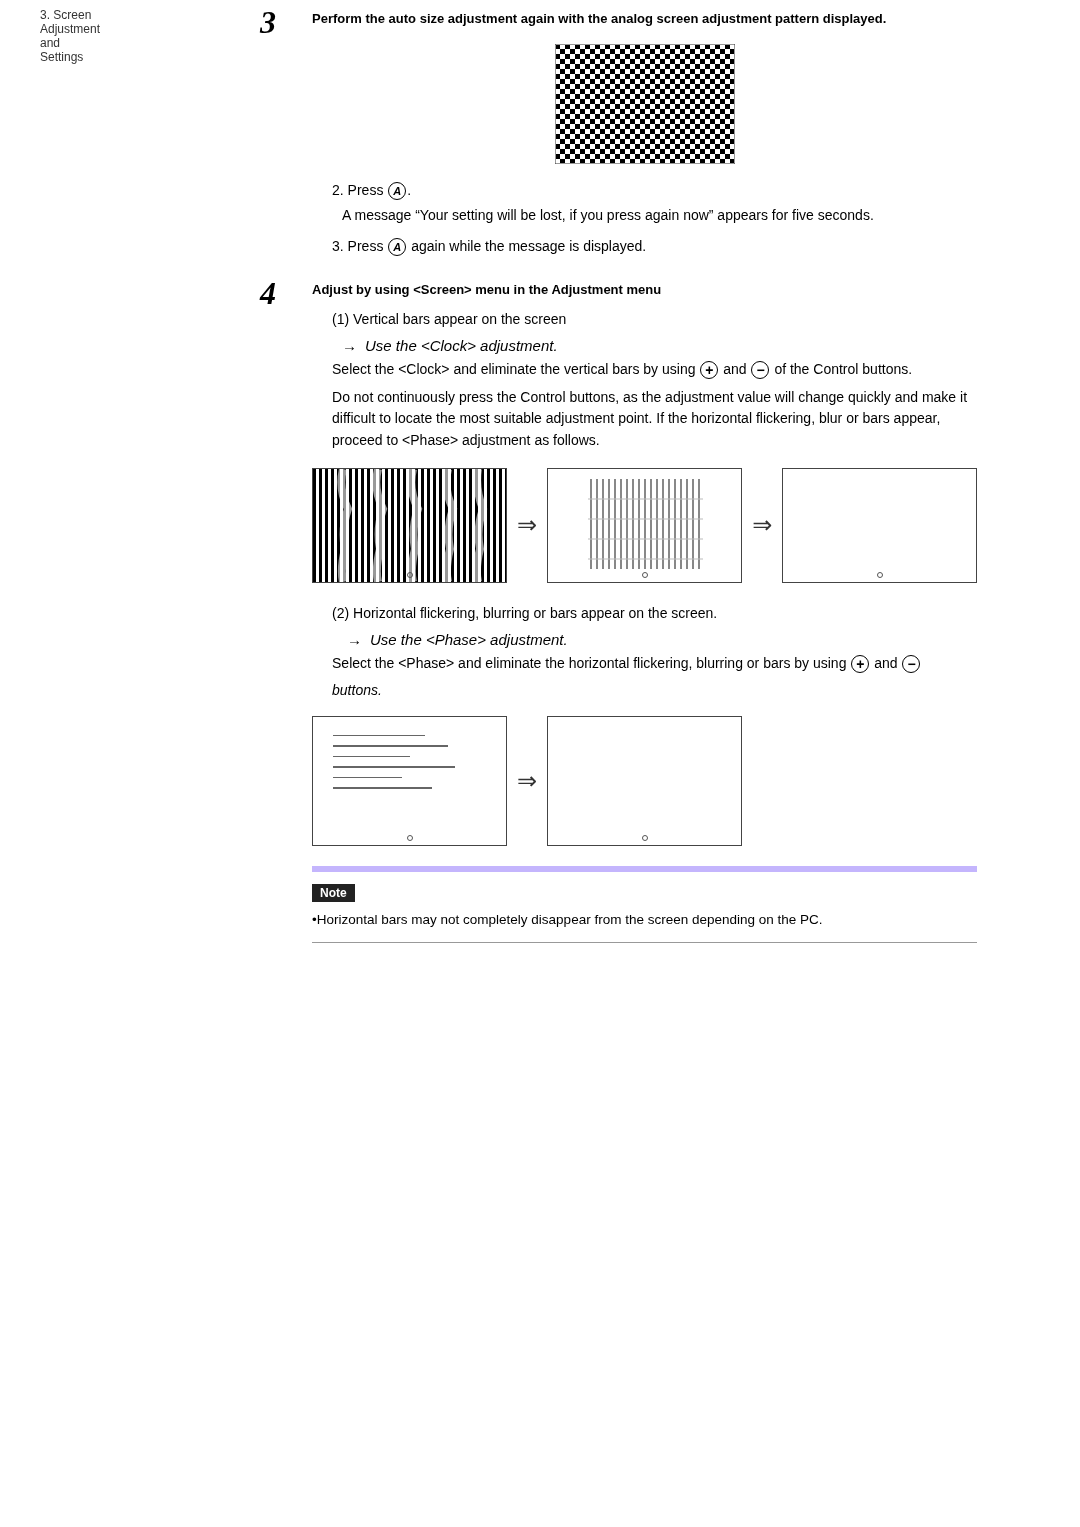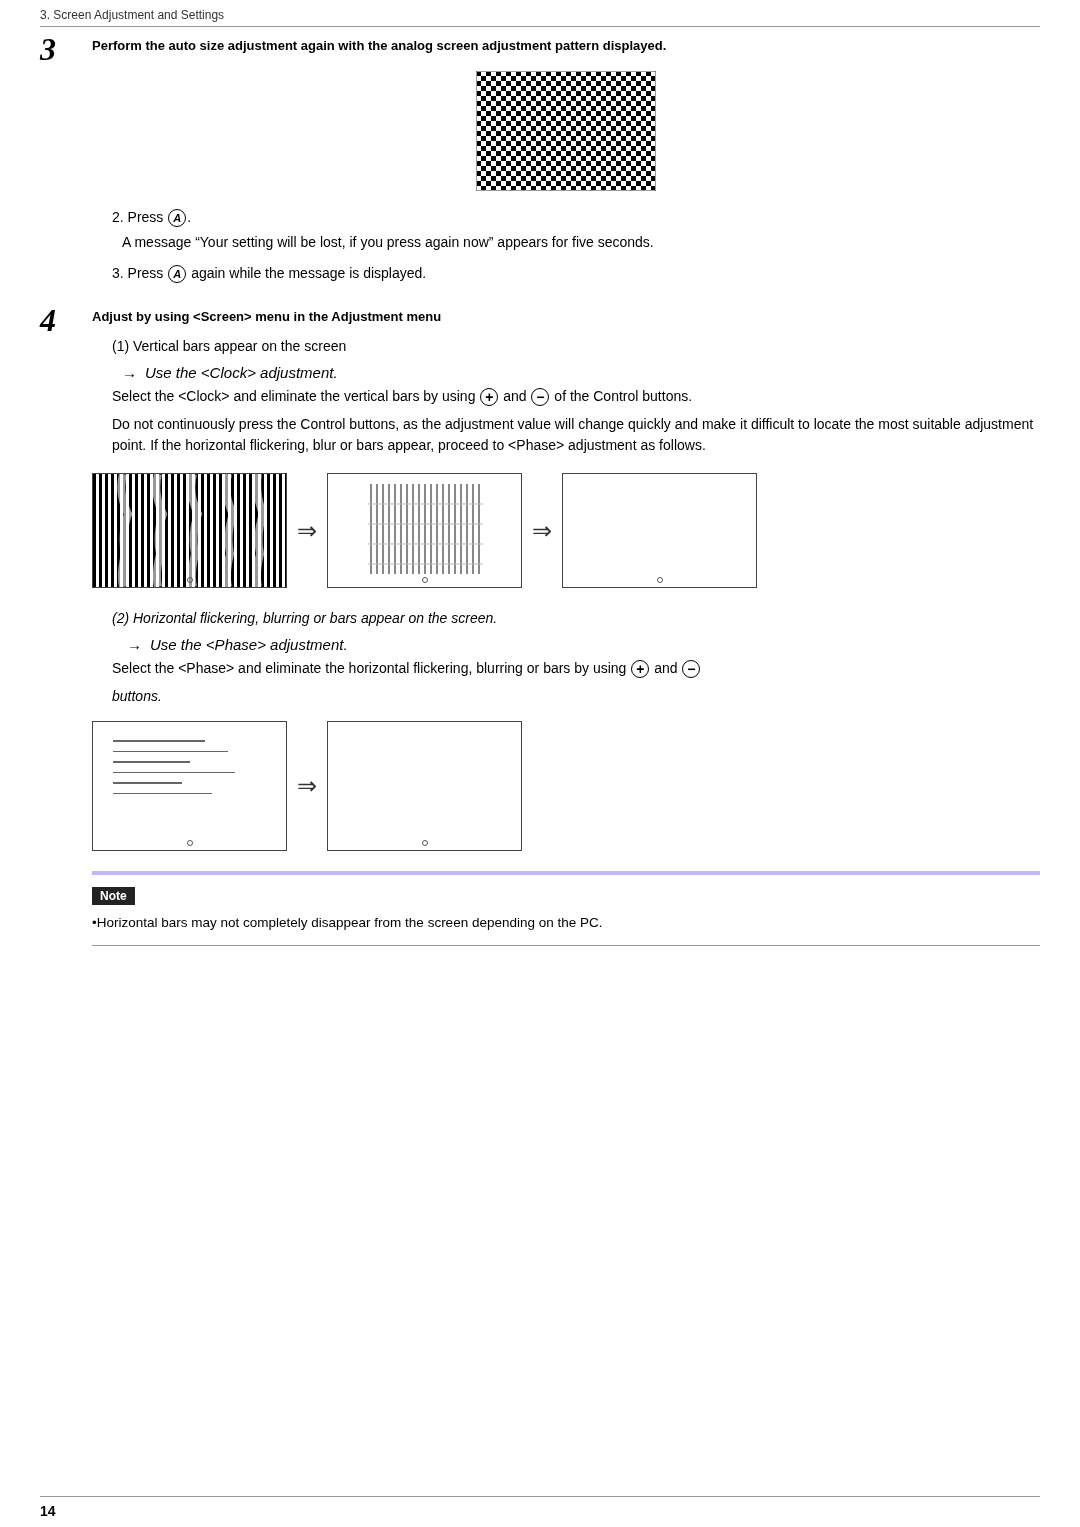--- a/index.html
+++ b/index.html
@@ -12,21 +12,21 @@
       min-height: 1527px;
       position: relative;
     }
 
     .page-container {
       width: 1080px;
       min-height: 1527px;
       padding: 0;
       position: relative;
       display: flex;
-      flex-direction: column;
+      flex-direction: row;
     }
 
     .breadcrumb {
       font-size: 12px;
       color: #333;
       padding: 8px 40px 4px 40px;
     }
 
     .content-area {
       padding: 10px 40px 40px 40px;
@@ -174,21 +174,21 @@
       font-style: italic;
     }
 
     .body-text {
       line-height: 1.55;
       margin-bottom: 6px;
     }
 
     
     .note-section {
-      border-top: 4px solid #c4b5fd;
+      border-top: 6px solid #c4b5fd;
       border-bottom: 1px solid #999;
       padding: 12px 0 12px 0;
       margin-top: 20px;
     }
 
     .note-label {
       display: inline-block;
       background: #222;
       color: #fff;
       font-size: 12px;
@@ -357,21 +357,21 @@
           <div class="arrow-sym">⇒</div>
 
           <div class="diagram-box-outer monitor-box-clean" style="width:195px; height:115px;">
             <svg width="193" height="113" xmlns="http://www.w3.org/2000/svg">
               <rect width="193" height="113" fill="#fff"></rect>
             </svg>
             <div class="monitor-dot"></div>
           </div>
         </div>
 
-        <div class="body-text indent-1" style="margin-top:6px;font-style:italic;">(2) Horizontal flickering, blurring or bars appear on the screen.</div>
+        <div class="body-text indent-1" style="margin-top:6px;">(2) Horizontal flickering, blurring or bars appear on the screen.</div>
         <div class="indent-arrow indent-2" style="margin-left:35px; margin-bottom:5px;">
           <span style="margin-right:8px;">→</span><span>Use the &lt;Phase&gt; adjustment.</span>
         </div>
         <div class="body-text indent-1">
           <span>Select the &lt;Phase&gt; and eliminate the horizontal flickering, blurring or bars by using</span>
           <span class="press-circle-plus">+</span>
           <span> and </span>
           <span class="press-circle-minus">−</span>
         </div>
         <div class="body-text indent-1" style="margin-bottom:10px;font-style:italic;">buttons.</div>

